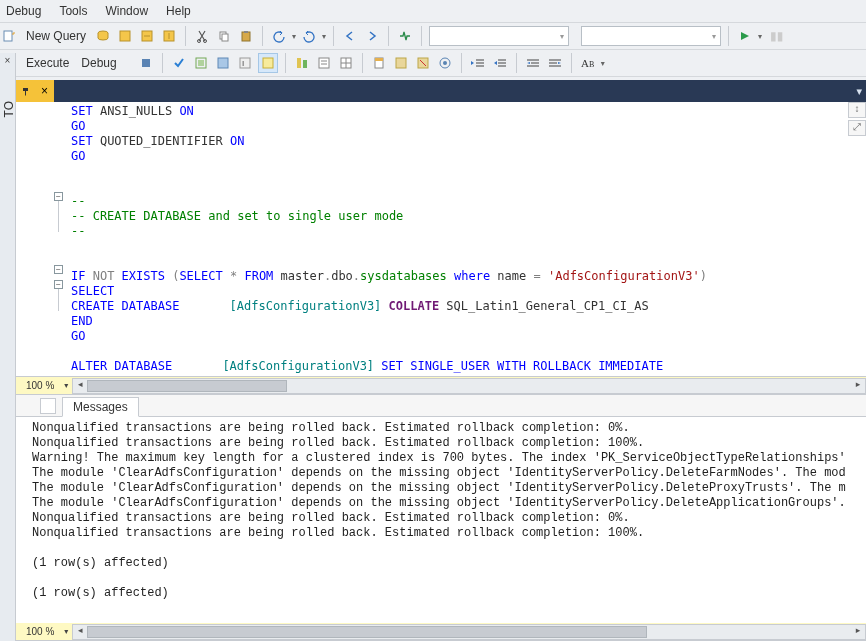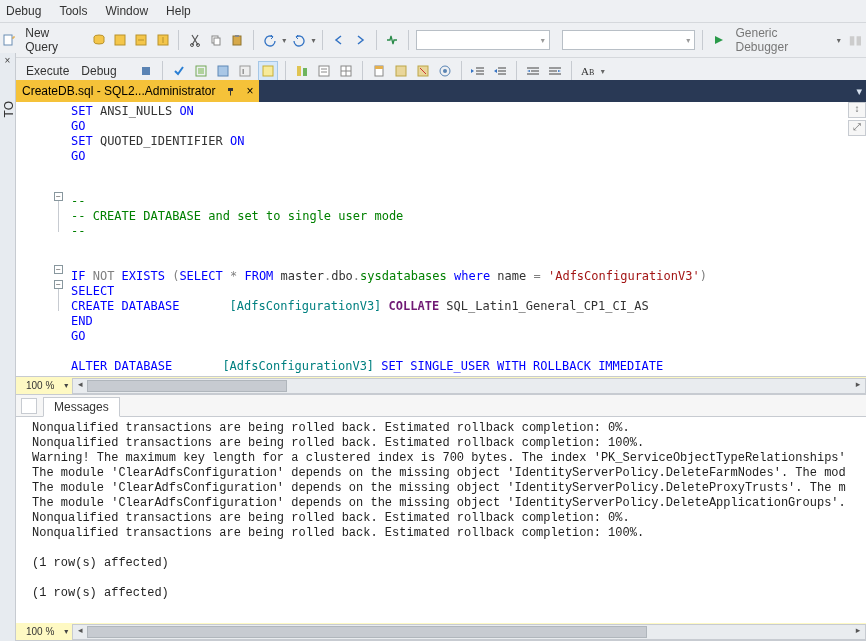--- a/index.html
+++ b/index.html
@@ -44,21 +44,21 @@
 
 .zoom-row { height: 18px; background: #fef9c3; display: flex; align-items: center; font-size: 10px; border-bottom: 1px solid #c7cbd1; }
 .zoom-row .pct { padding: 0 10px; }
 .zoom-row .dd { font-size: 8px; color: #444; margin-right: 4px; }
 .hscroll { flex: 1; height: 16px; background: #e9ecef; border: 1px solid #c7cbd1; position: relative; }
 .hscroll .thumb { position: absolute; left: 14px; top: 1px; height: 12px; width: 200px; background: #c7cbd1; border: 1px solid #b0b6bc; }
 .hscroll .arr { position: absolute; top: 0; width: 14px; height: 14px; text-align: center; font-size: 9px; color: #555; }
 .hscroll .arr.l { left: 0; }
 .hscroll .arr.r { right: 0; }
 
-.msg-tab-row { height: 22px; background: #f6f6f6; border-bottom: 1px solid #c7cbd1; display: flex; align-items: flex-end; padding-left: 5px; }
+.msg-tab-row { height: 22px; background: #f6f6f6; border-bottom: 1px solid #c7cbd1; display: flex; align-items: flex-end; padding-left: 24px; }
 .msg-tab-row .blip { width: 16px; height: 16px; background: #fff; border: 1px solid #c7cbd1; margin-bottom: 2px; margin-right: 6px; }
 .msg-tab { background: #fff; border: 1px solid #c7cbd1; border-bottom: 1px solid #fff; padding: 2px 10px; font-size: 12px; position: relative; top: 1px; }
 
 .msg-body { flex: 1; background: #fff; font-family: Consolas, "Courier New", monospace; font-size: 12px; padding: 4px 16px; line-height: 15px; white-space: pre; overflow: hidden; color: #222; }
 
 svg { display: block; }
 </style>
 </head>
 <body>
 
@@ -161,21 +161,20 @@
   <span class="combo">
       <span></span>
       <span style="font-size:8px">▾</span>
     </span>
   <span class="tbdiv"></span>
   <span class="icon">
       <svg width="12" height="12">
         <path d="M2 2 L10 6 L2 10 Z" fill="#2a9a4a"></path>
       </svg>
     </span>
-  <span class="lbl" style="color:#777">Generic Debugger</span>
   <span style="font-size:8px;color:#666">▾</span>
   <span style="color:#ccc;padding:0 4px">▮▮</span>
 </div>
 
 <div class="toolbar">
   <span class="icon">
       <svg width="10" height="12">
         <circle cx="5" cy="5" r="4" fill="#c83232"></circle>
         <rect x="4.3" y="1.5" width="1.3" height="4" fill="#fff"></rect>
         <circle cx="5" cy="8" r="0.9" fill="#fff"></circle>
@@ -308,21 +307,20 @@
 
 <div class="left-stub">
   <div class="xbtn">×</div>
   <div class="vtab">TO</div>
 </div>
 
 <div class="doc-area">
 
   <div class="doctab-bar">
     <div class="doctab">
-      <span>CreateDB.sql - SQL2...Administrator</span>
       <span class="pin">
           <svg width="7" height="10">
             <path d="M1 2 h5 v3 h-2 v4 l-0.5 1 l-0.5 -1 v-4 h-2 z" fill="#333"></path>
           </svg>
         </span>
       <span class="xclose">×</span>
     </div>
     <div class="tab-right">▾</div>
   </div>
 

